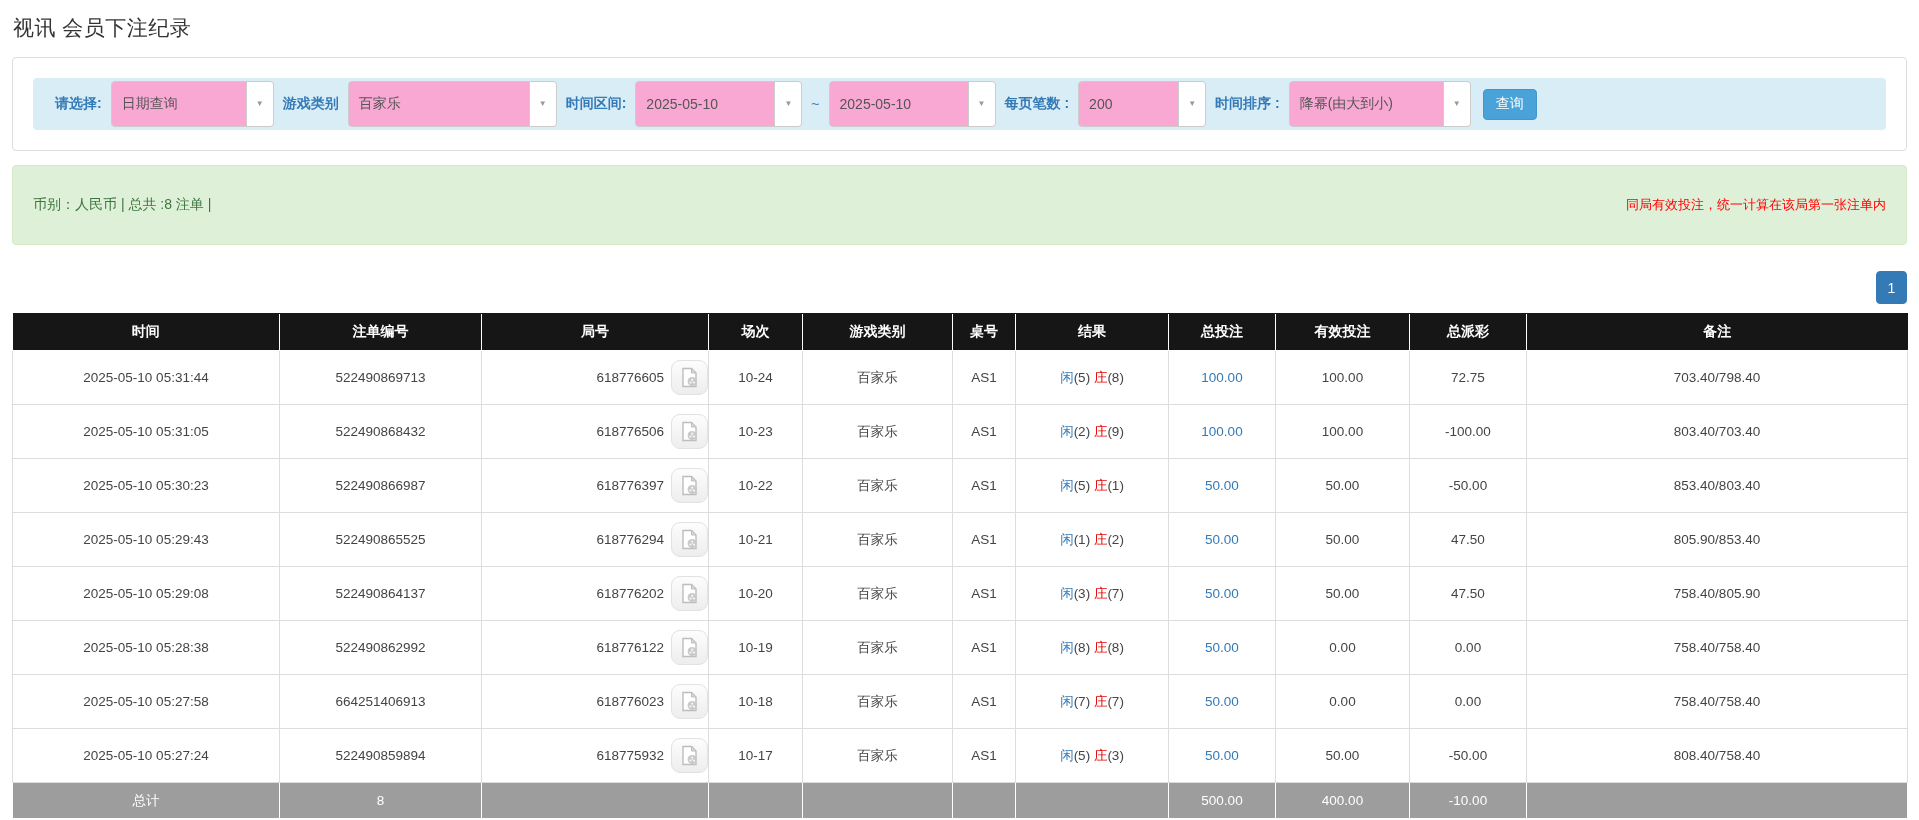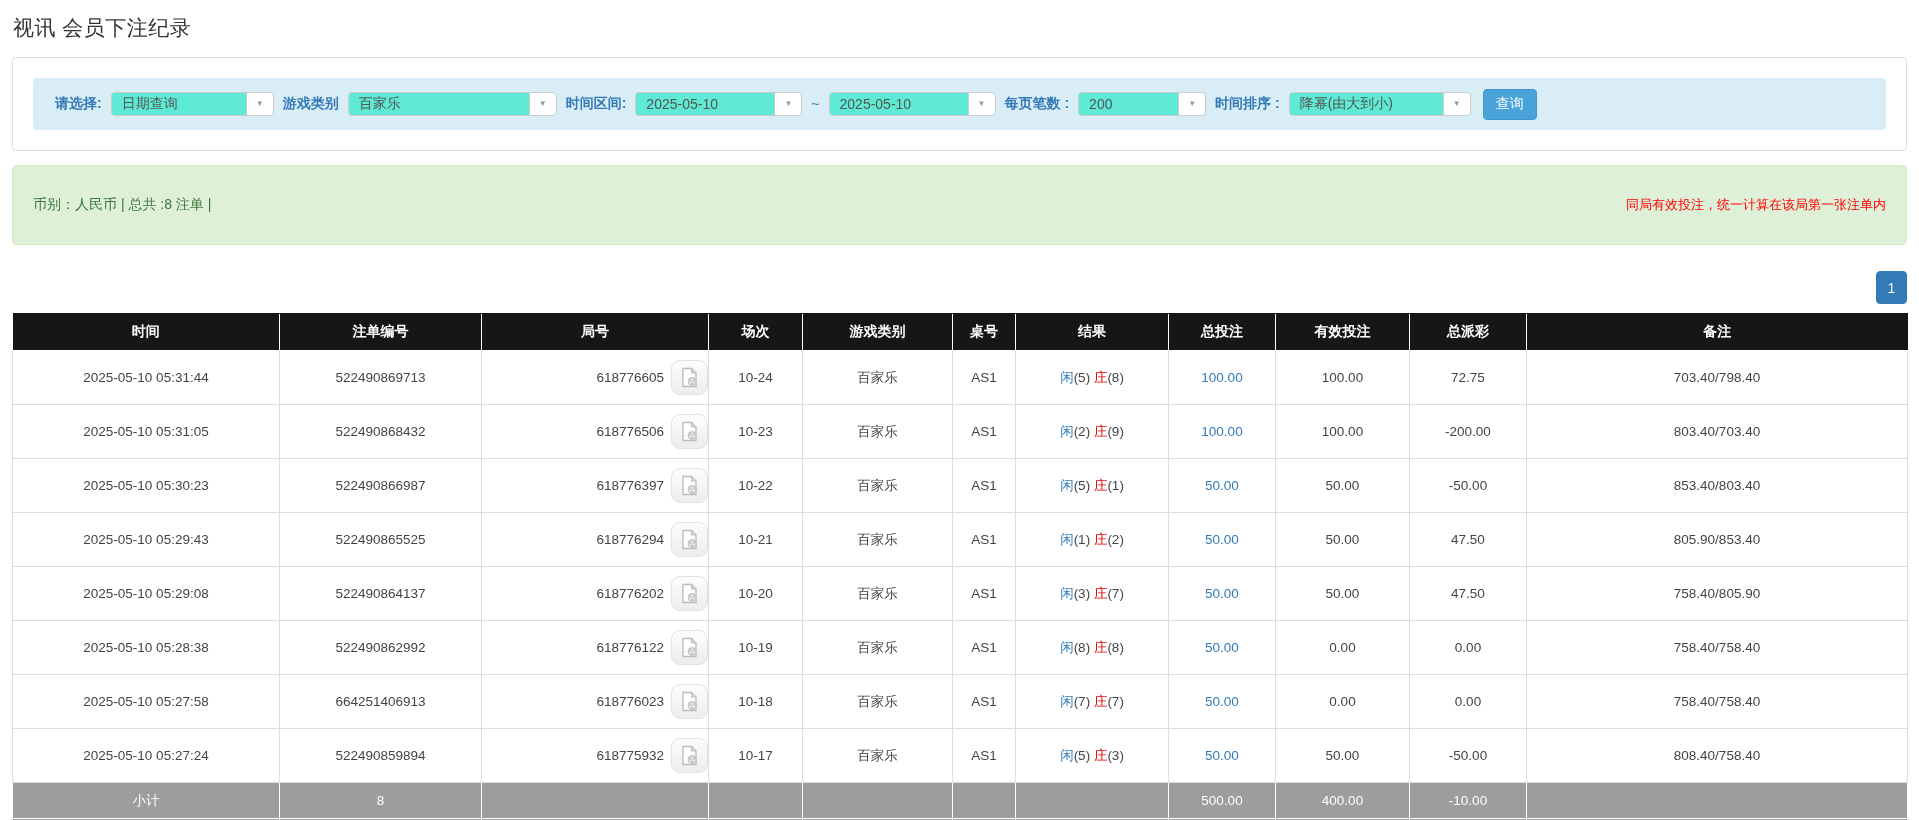--- a/index.html
+++ b/index.html
@@ -14,22 +14,22 @@
   
   .filter-panel {
     margin:15px 12px 0 12px; border:1px solid #ddd; border-radius:4px; padding:20px; background:#fff;
   }
   .filter-bar {
     background:#d9edf7; border-radius:4px; height:52px; display:flex; align-items:center;
     padding:0 12px 0 22px; gap:9px; white-space:nowrap;
   }
   .f-label { color:#337ab7; font-weight:bold; font-size:14px; }
   .select {
-    display:flex; align-items:center; background:#5eead4; border:1px solid #ccc; border-radius:4px;
-    height:24px; cursor:pointer; overflow:hidden;
+    display:flex; align-items:center; background:#f9a8d4; border:1px solid #ccc; border-radius:4px;
+    height:46px; cursor:pointer; overflow:hidden;
   }
   .select .val { flex:1; padding:0 10px; color:#555; font-size:14px; overflow:hidden; text-overflow:ellipsis; }
   .select .caret-box {
     width:27px; align-self:stretch; border-left:1px solid #ccc; display:flex;
     align-items:center; justify-content:center; background:#fff;
   }
   .select .caret-box span { color:#999; font-size:8px; line-height:1; }
   .w-qtype { width:163px; } .w-game { width:209px; } .w-date { width:167px; }
   .w-size { width:128px; } .w-sort { width:182px;justify-content:flex-end; }
   .tilde { color:#337ab7; font-size:14px; }
@@ -226,21 +226,21 @@
                 </svg>
               </button>
             </div>
           </td>
           <td>10-23</td>
           <td>百家乐</td>
           <td>AS1</td>
           <td><span class="player">闲</span><span class="score">(2) </span><span class="banker">庄</span><span class="score">(9)</span></td>
           <td><span class="link-blue">100.00</span></td>
           <td>100.00</td>
-          <td class="neg">-200.00</td>
+          <td class="neg">-100.00</td>
           <td>803.40/703.40</td>
         </tr>
         <tr>
           <td>2025-05-10 05:30:23</td>
           <td>522490866987</td>
           <td>
             <div class="round-cell-inner">
               <span>618776397</span>
               <button class="replay-btn">
                 <svg width="21" height="21" viewBox="0 0 21 21">
@@ -400,41 +400,28 @@
           <td>AS1</td>
           <td><span class="player">闲</span><span class="score">(5) </span><span class="banker">庄</span><span class="score">(3)</span></td>
           <td><span class="link-blue">50.00</span></td>
           <td>50.00</td>
           <td class="neg">-50.00</td>
           <td>808.40/758.40</td>
         </tr>
       </tbody>
     <tfoot id="foot-rows">
         <tr>
-          <td>小计</td>
+          <td>总计</td>
           <td>8</td>
           <td></td>
           <td></td>
           <td></td>
           <td></td>
           <td></td>
           <td>500.00</td>
           <td>400.00</td>
           <td class="neg">-10.00</td>
           <td></td>
         </tr>
-        <tr>
-          <td>总计</td>
-          <td>8</td>
-          <td></td>
-          <td></td>
-          <td></td>
-          <td></td>
-          <td></td>
-          <td>500.00</td>
-          <td>400.00</td>
-          <td class="neg">-10.00</td>
-          <td></td>
-        </tr>
       </tfoot>
   </table>
 
 </div>
 
 </body></html>

